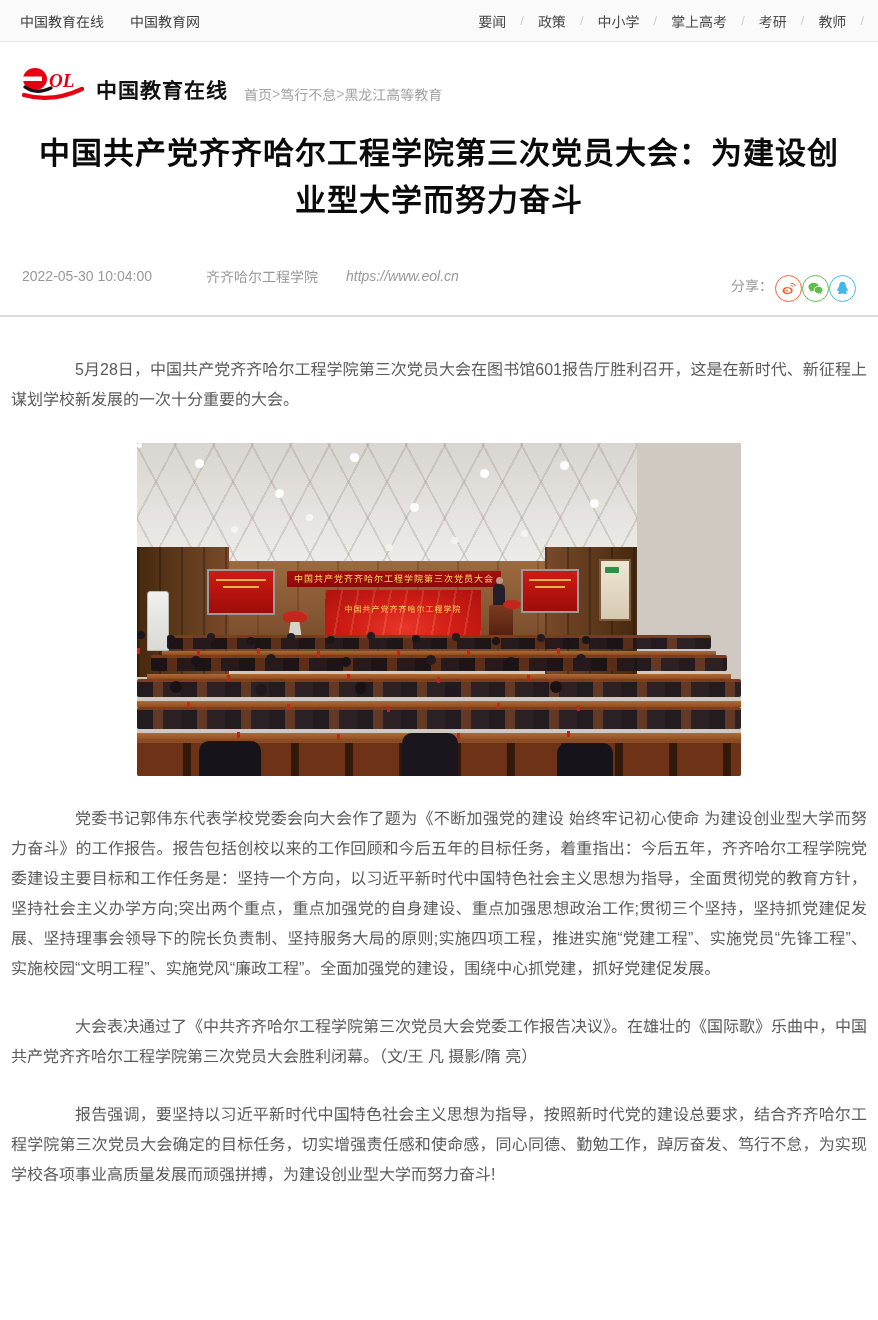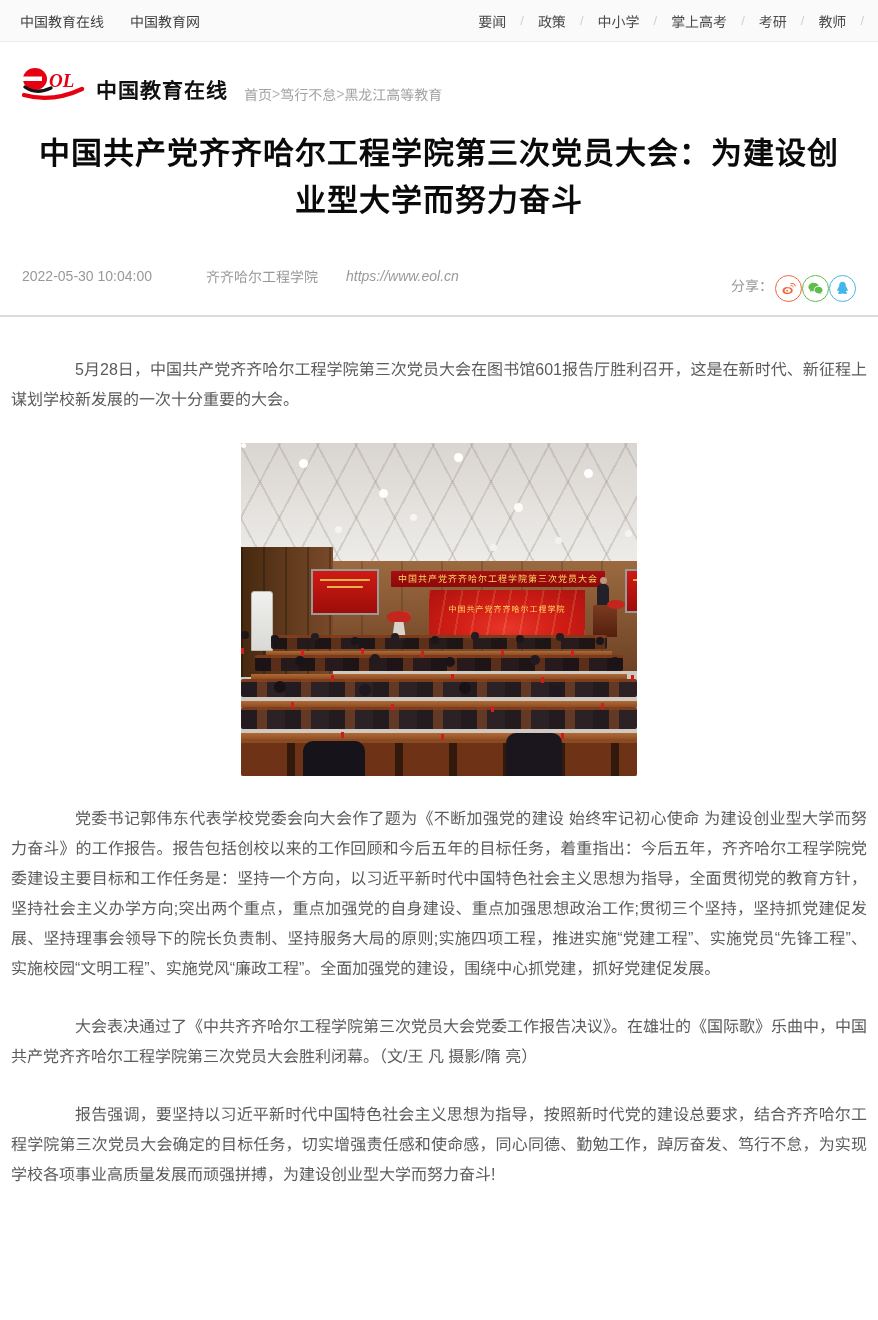--- a/index.html
+++ b/index.html
@@ -36,21 +36,21 @@
   .share-btn.weibo{border-color:#f0643c;}
   .share-btn.wechat{border-color:#5fbe4a;}
   .share-btn.qq{border-color:#45b6e8;}
   .divider{border-top:2px solid #dcdcdc;margin-top:13px;}
 
   
   .article-body{padding:38px 11px 26px;font-size:16px;line-height:30px;color:#5b5b5b;text-align:justify;}
   .article-body p{margin:0 0 28px;text-indent:64px;}
 
   
-  .photo{width:396px;height:333px;margin:16px auto 28px;position:relative;overflow:hidden;background:#cfc9c2;}
+  .photo{width:604px;height:333px;margin:16px auto 28px;position:relative;overflow:hidden;background:#cfc9c2;}
   .photo *{position:absolute;box-sizing:border-box;}
   .ph-ceiling{left:0;top:0;width:500px;height:150px;
     background:
       repeating-linear-gradient(62deg, rgba(150,140,130,.28) 0 2px, transparent 2px 34px),
       repeating-linear-gradient(-62deg, rgba(150,140,130,.28) 0 2px, transparent 2px 34px),
       linear-gradient(180deg,#d9d5d0,#f3f2f0);}
   .ph-lights{left:0;top:0;width:5px;height:5px;border-radius:50%;background:#fff;
     box-shadow:60px 18px 0 2px #fff,140px 48px 0 2px #fdfdfb,215px 12px 0 2px #fff,
       275px 62px 0 2px #fbfaf7,345px 28px 0 2px #fff,425px 20px 0 2px #fff,
       455px 58px 0 2px #fdfcfa,95px 84px 0 1px #f6f4f0,385px 88px 0 1px #f6f4f0,

